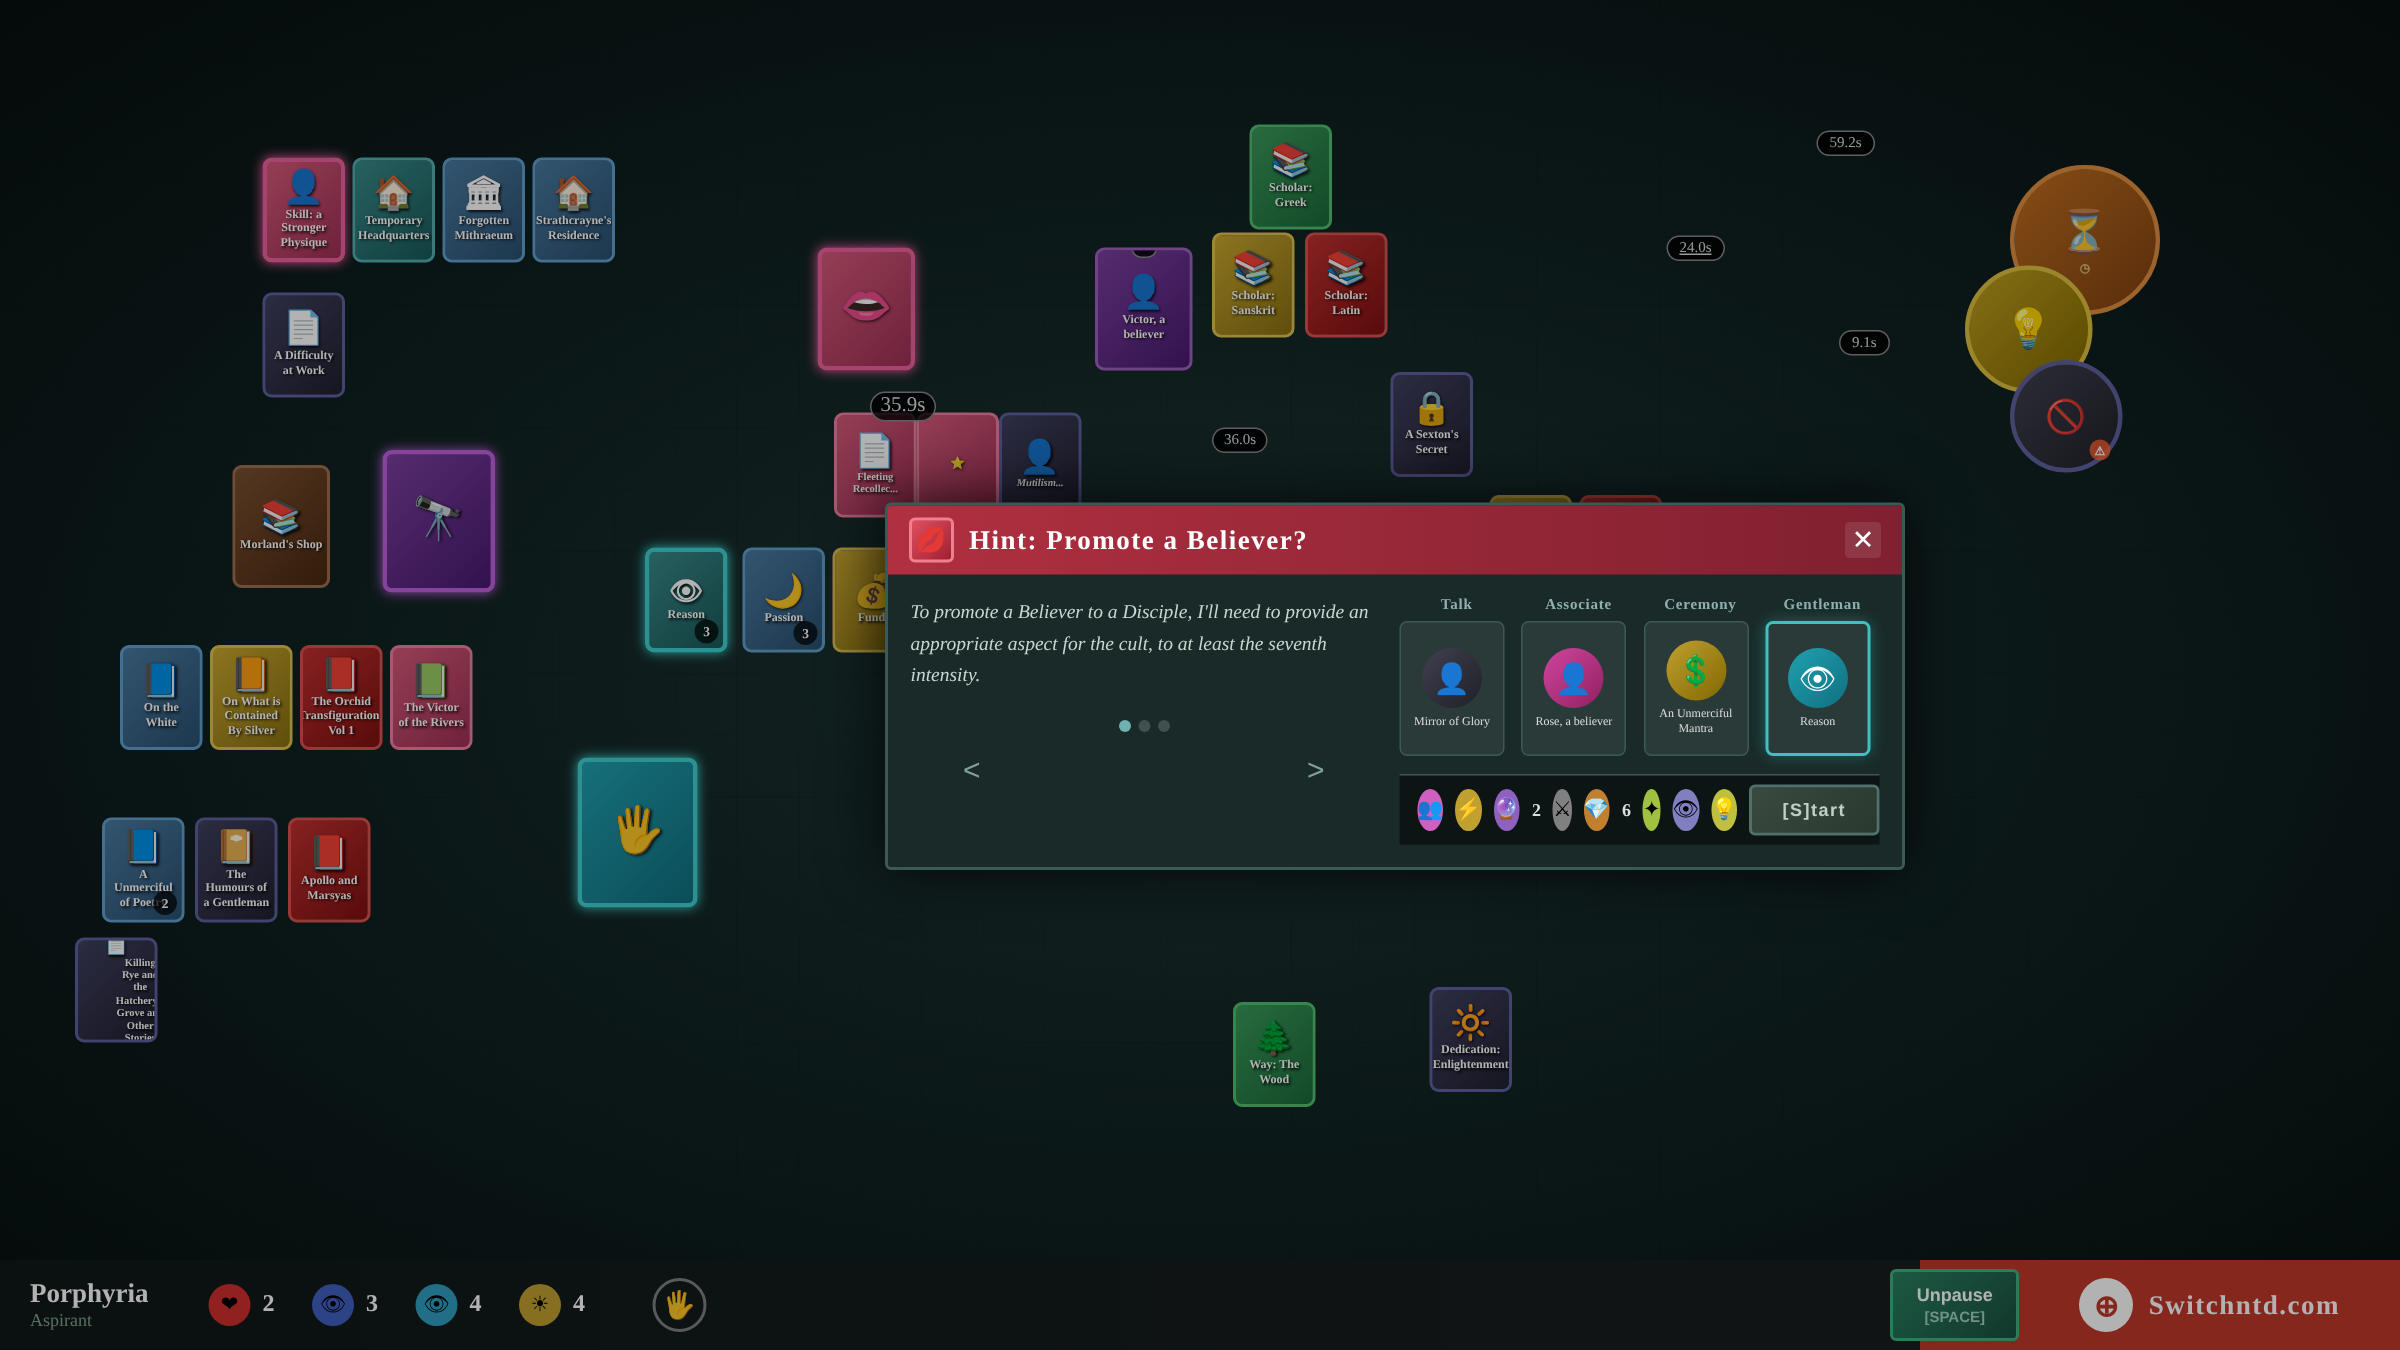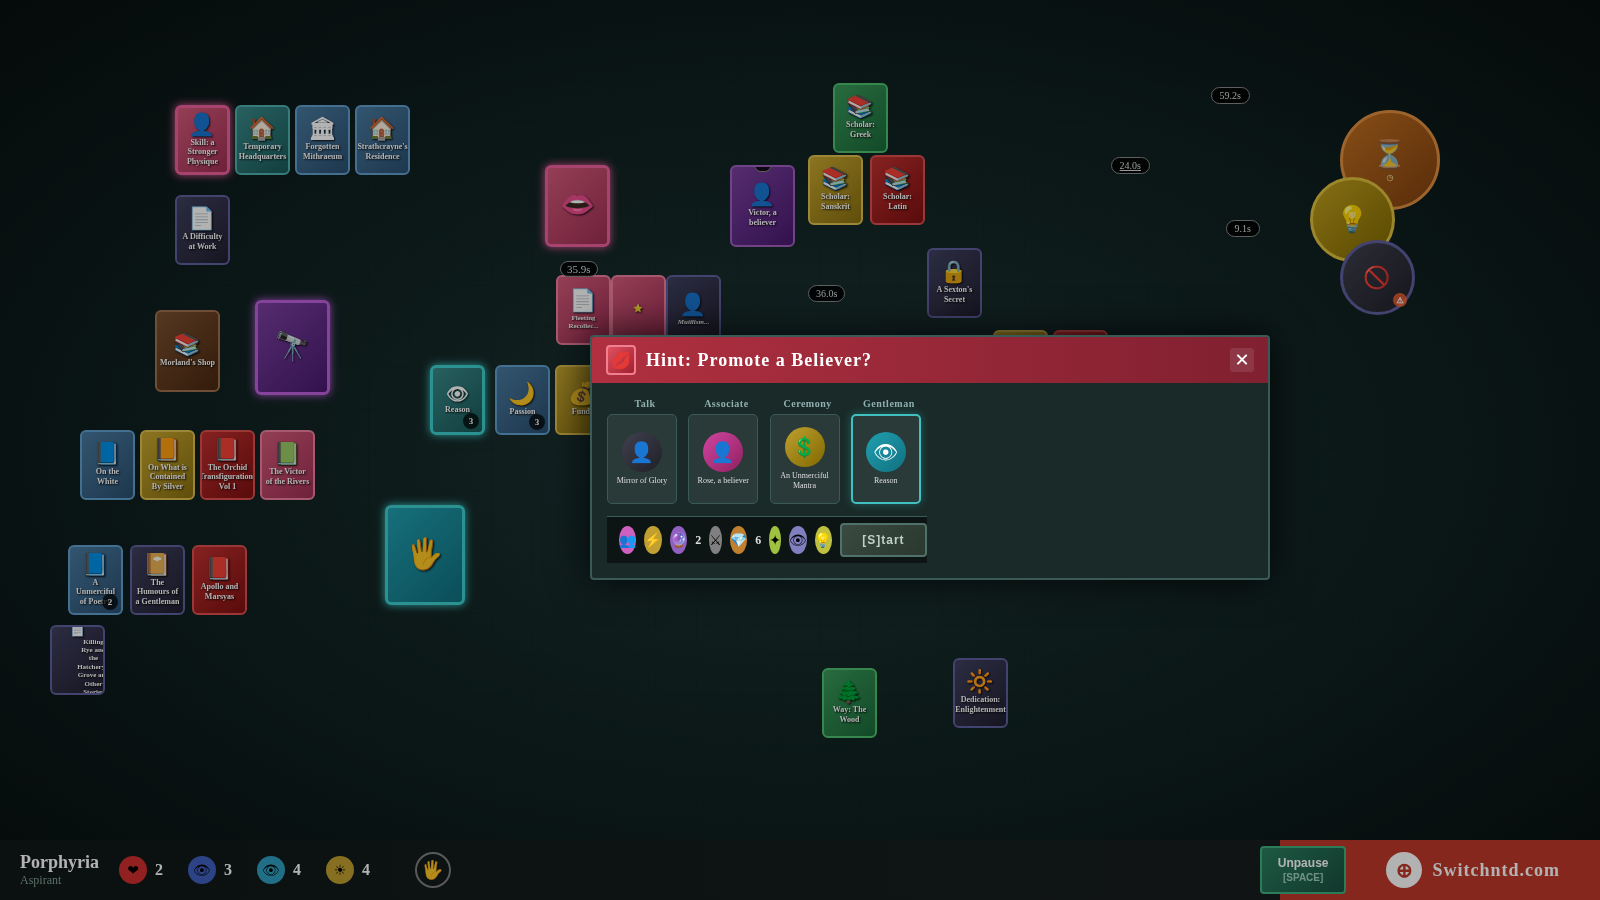--- a/index.html
+++ b/index.html
@@ -316,21 +316,21 @@
       background: linear-gradient(90deg, #101818 0%, #181e1e 80%, #c0392b 80%);
       display: flex;
       align-items: center;
       padding: 0 20px;
       gap: 0;
       z-index: 50;
     }
     #player-info {
       display: flex;
       flex-direction: column;
-      margin-right: 20px;
+      margin-right: 40px;
     }
     #player-name {
       color: #fff;
       font-size: 18px;
       font-weight: bold;
     }
     #player-title {
       color: #80a090;
       font-size: 12px;
     }
@@ -540,21 +540,21 @@
     <div class="card-label">Scholar: Latin</div>
   </div>
 
   <div class="card card-sm card-dark" style="top:248px;left:927px;">
     <div class="card-icon">🔒</div>
     <div class="card-label">A Sexton's Secret</div>
   </div>
 
   <div style="position:absolute;top:275px;left:556px;">
 
-    <div style="background:rgba(0,0,0,0.8);border:1px solid #888;border-radius:10px;padding:1px 6px;font-size:11px;color:#ddd;position:absolute;top:-14px;left:4px;z-index:10;">35.9s</div>
+    <div style="background:rgba(0,0,0,0.8);border:1px solid #888;border-radius:10px;padding:1px 6px;font-size:14px;color:#ddd;position:absolute;top:-14px;left:24px;z-index:10;">35.9s</div>
     <div class="card card-sm card-pink" style="position:absolute;top:0;left:0;">
       <div class="card-icon">📄</div>
       <div class="card-label" style="font-size:7px;">Fleeting Recollec...</div>
     </div>
     <div class="card card-sm card-pink" style="position:absolute;top:0;left:55px;">
       <div class="card-icon" style="font-size:8px;">⭐</div>
       <div class="card-label" style="font-size:7px;"></div>
       <div style="position:absolute;top:-14px;left:50%;transform:translateX(-50%);background:rgba(0,0,0,0.8);border:1px solid #888;border-radius:10px;padding:1px 5px;font-size:8px;color:#ddd;white-space:nowrap;">38.9s</div>
     </div>
     <div class="card card-sm card-dark" style="position:absolute;top:0;left:110px;">
@@ -608,20 +608,34 @@
   </div>
 
   <div id="hint-modal">
     <div id="hint-header">
       <div class="hint-icon">💋</div>
       <span id="hint-title">Hint: Promote a Believer?</span>
       <div id="hint-close">✕</div>
     </div>
 
     <div id="hint-body">
+      <div id="hint-text-section">
+        <p id="hint-description">To promote a Believer to a Disciple, I'll need to provide an appropriate aspect for the cult, to at least the seventh intensity.</p>
+
+        <div class="page-dots">
+          <div class="page-dot active"></div>
+          <div class="page-dot"></div>
+          <div class="page-dot"></div>
+        </div>
+
+        <div id="hint-nav">
+          <button class="hint-nav-btn">&lt;</button>
+          <button class="hint-nav-btn">&gt;</button>
+        </div>
+      </div>
 
       <div id="hint-slots-section">
         <div id="hint-slots-header">
           <div class="slot-label">Talk</div>
           <div class="slot-label">Associate</div>
           <div class="slot-label">Ceremony</div>
           <div class="slot-label">Gentleman</div>
         </div>
 
         <div id="hint-slots">

